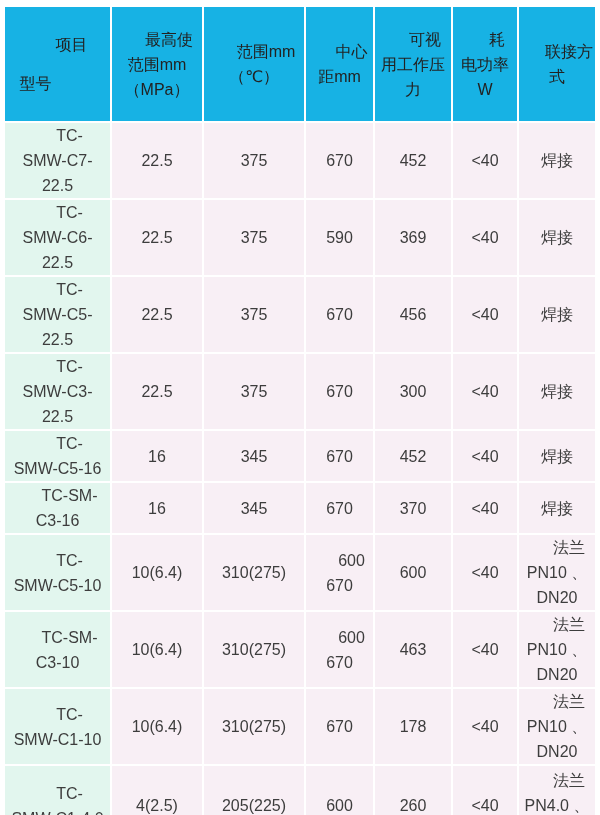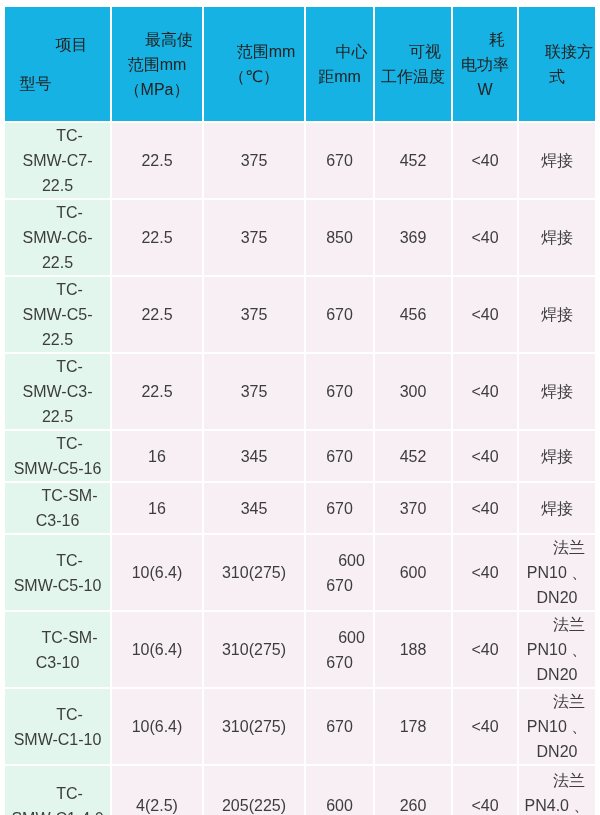--- a/index.html
+++ b/index.html
@@ -83,21 +83,21 @@
           </div>
         </th>
         <th class="multi">最高使
 范围mm
 （MPa）</th>
         <th class="multi">范围mm
 （℃）</th>
         <th class="multi">中心
 距mm</th>
         <th class="multi">可视
-工作温度</th>
+用工作压力</th>
         <th class="multi">耗
 电功率
 W</th>
         <th class="multi">联接方
 式</th>
       </tr>
     </thead>
     <tbody>
         <tr>
           <td class="model multi">TC-
@@ -109,21 +109,21 @@
           <td class="val">452</td>
           <td class="val">&lt;40</td>
           <td class="val">焊接</td>
         </tr>
         <tr>
           <td class="model multi">TC-
 SMW-C6-
 22.5</td>
           <td class="val">22.5</td>
           <td class="val">375</td>
-          <td class="val">850</td>
+          <td class="val">590</td>
           <td class="val">369</td>
           <td class="val">&lt;40</td>
           <td class="val">焊接</td>
         </tr>
         <tr>
           <td class="model multi">TC-
 SMW-C5-
 22.5</td>
           <td class="val">22.5</td>
           <td class="val">375</td>
@@ -176,21 +176,21 @@
 PN10 、
 DN20</td>
         </tr>
         <tr>
           <td class="model multi">TC-SM-
 C3-10</td>
           <td class="val">10(6.4)</td>
           <td class="val">310(275)</td>
           <td class="val multi">600
 670</td>
-          <td class="val">188</td>
+          <td class="val">463</td>
           <td class="val">&lt;40</td>
           <td class="val multi">法兰
 PN10 、
 DN20</td>
         </tr>
         <tr>
           <td class="model multi">TC-
 SMW-C1-10</td>
           <td class="val">10(6.4)</td>
           <td class="val">310(275)</td>

